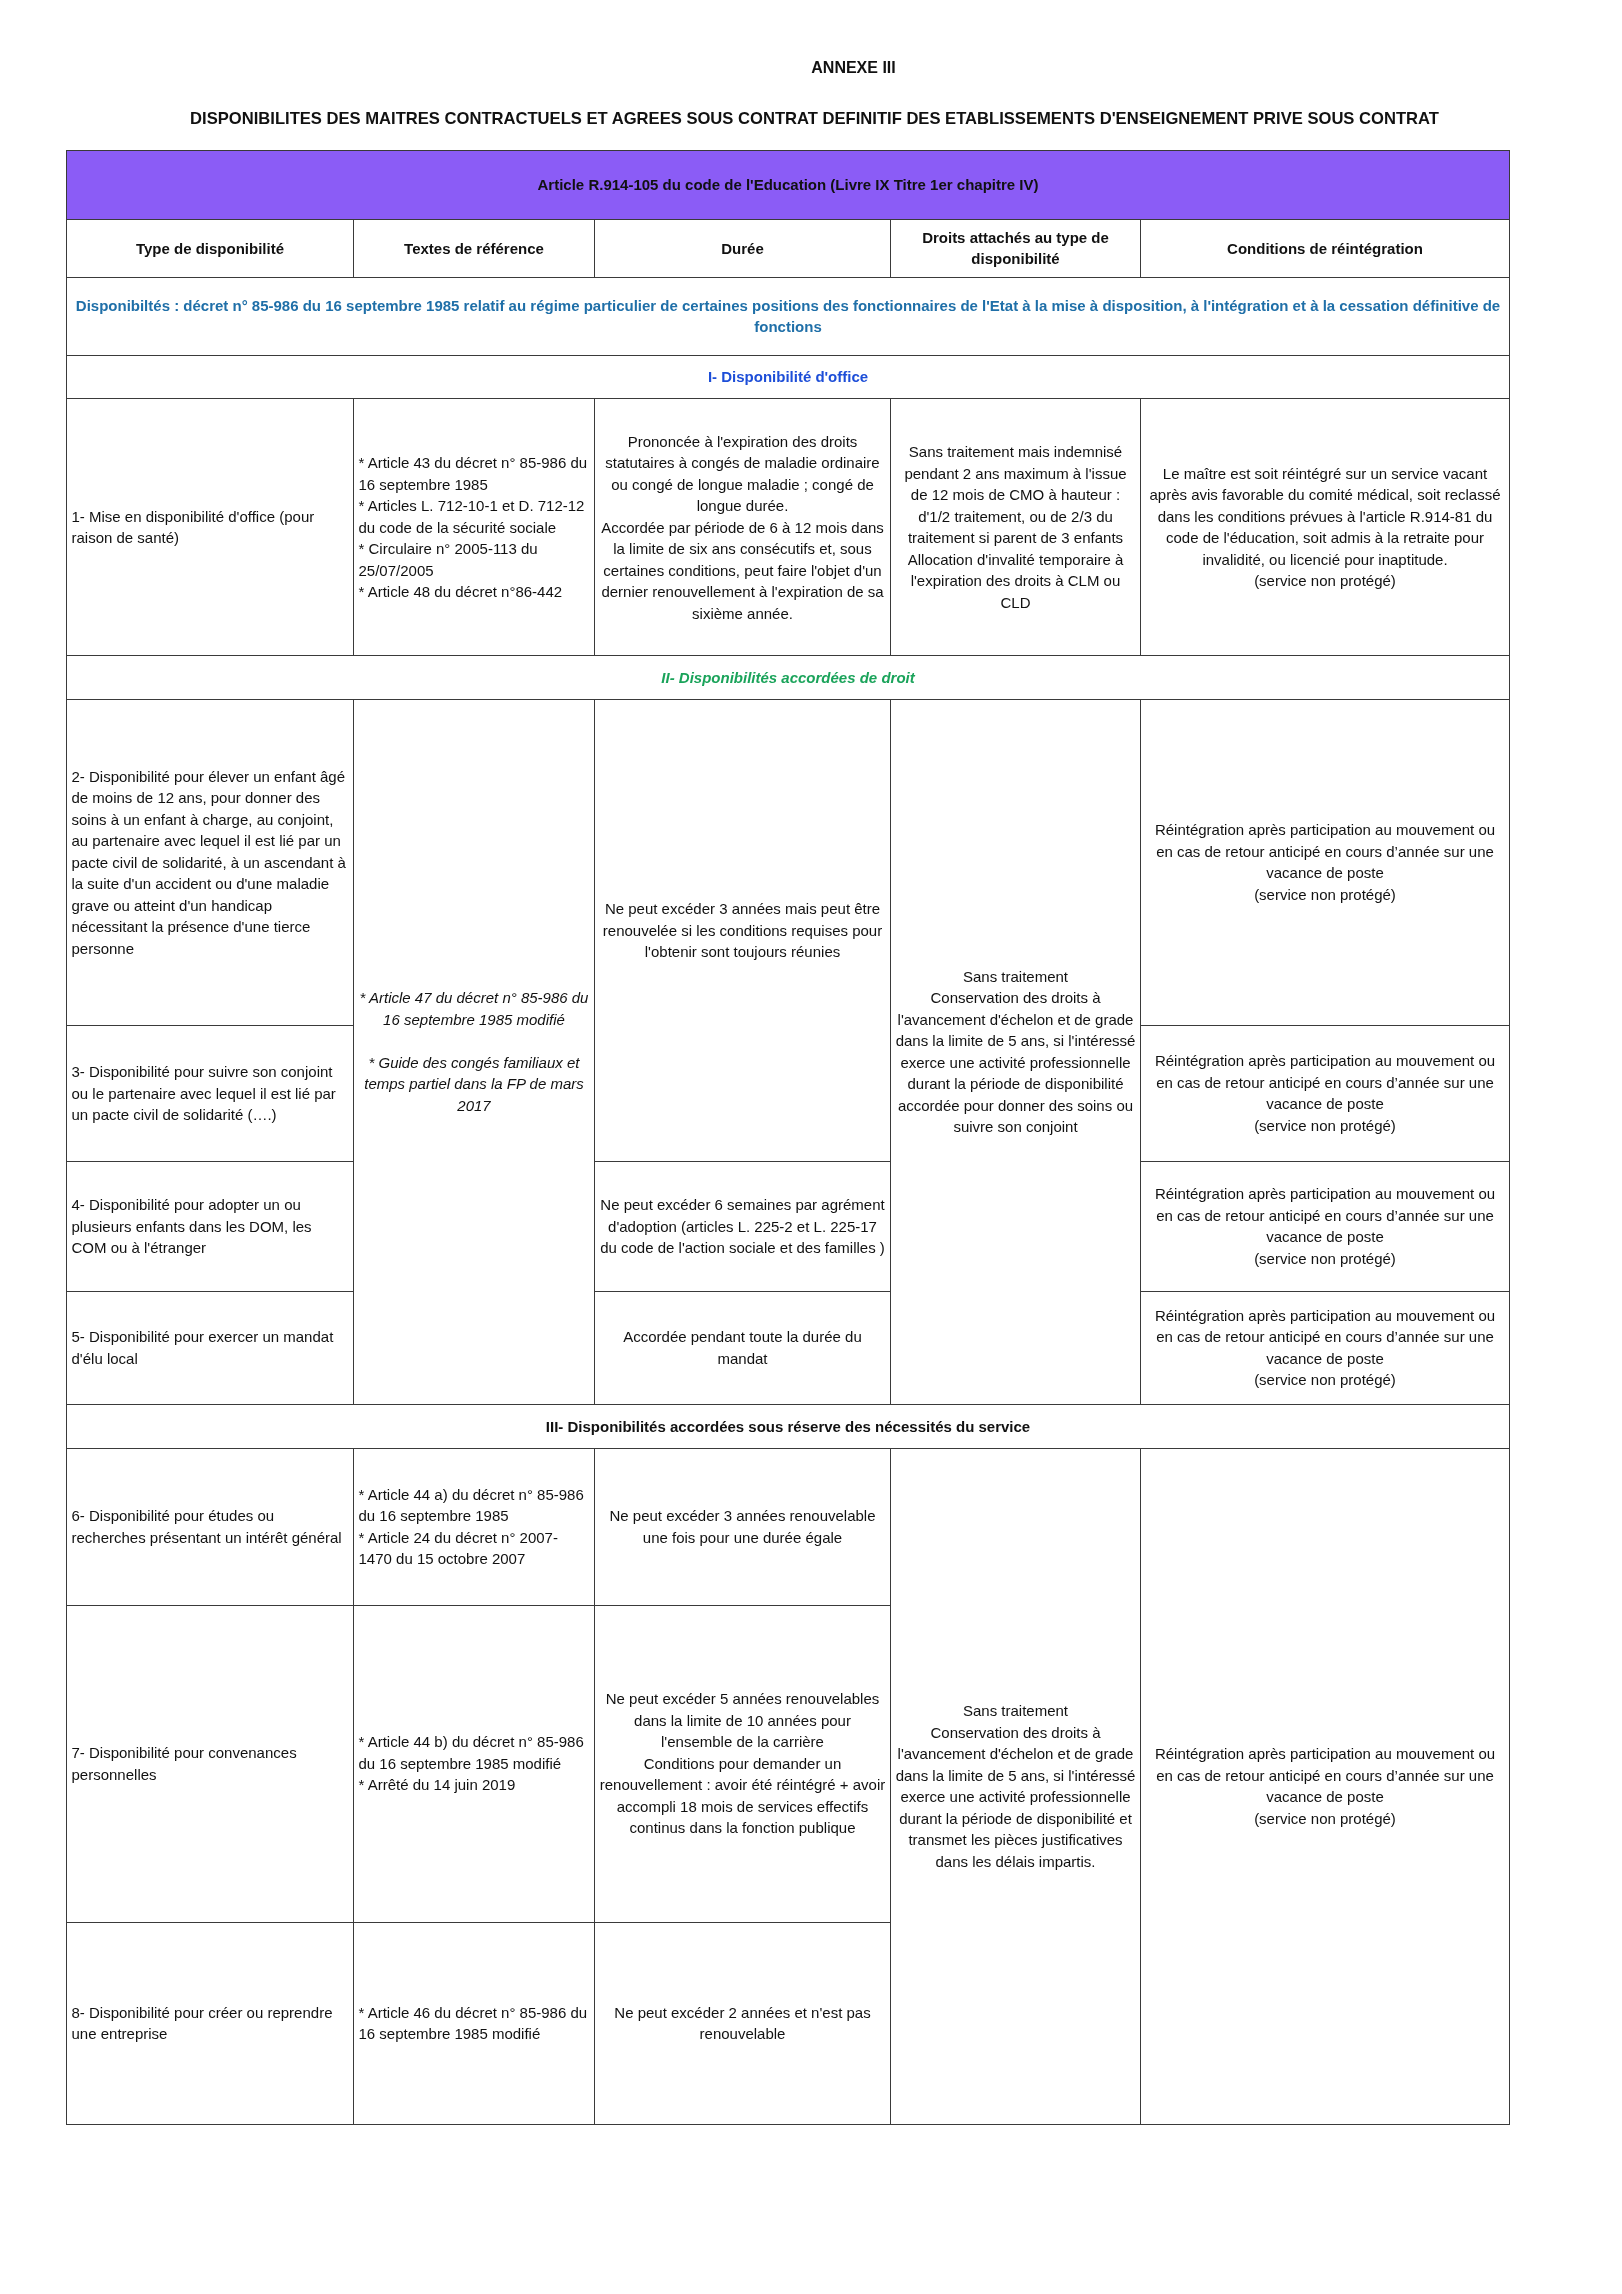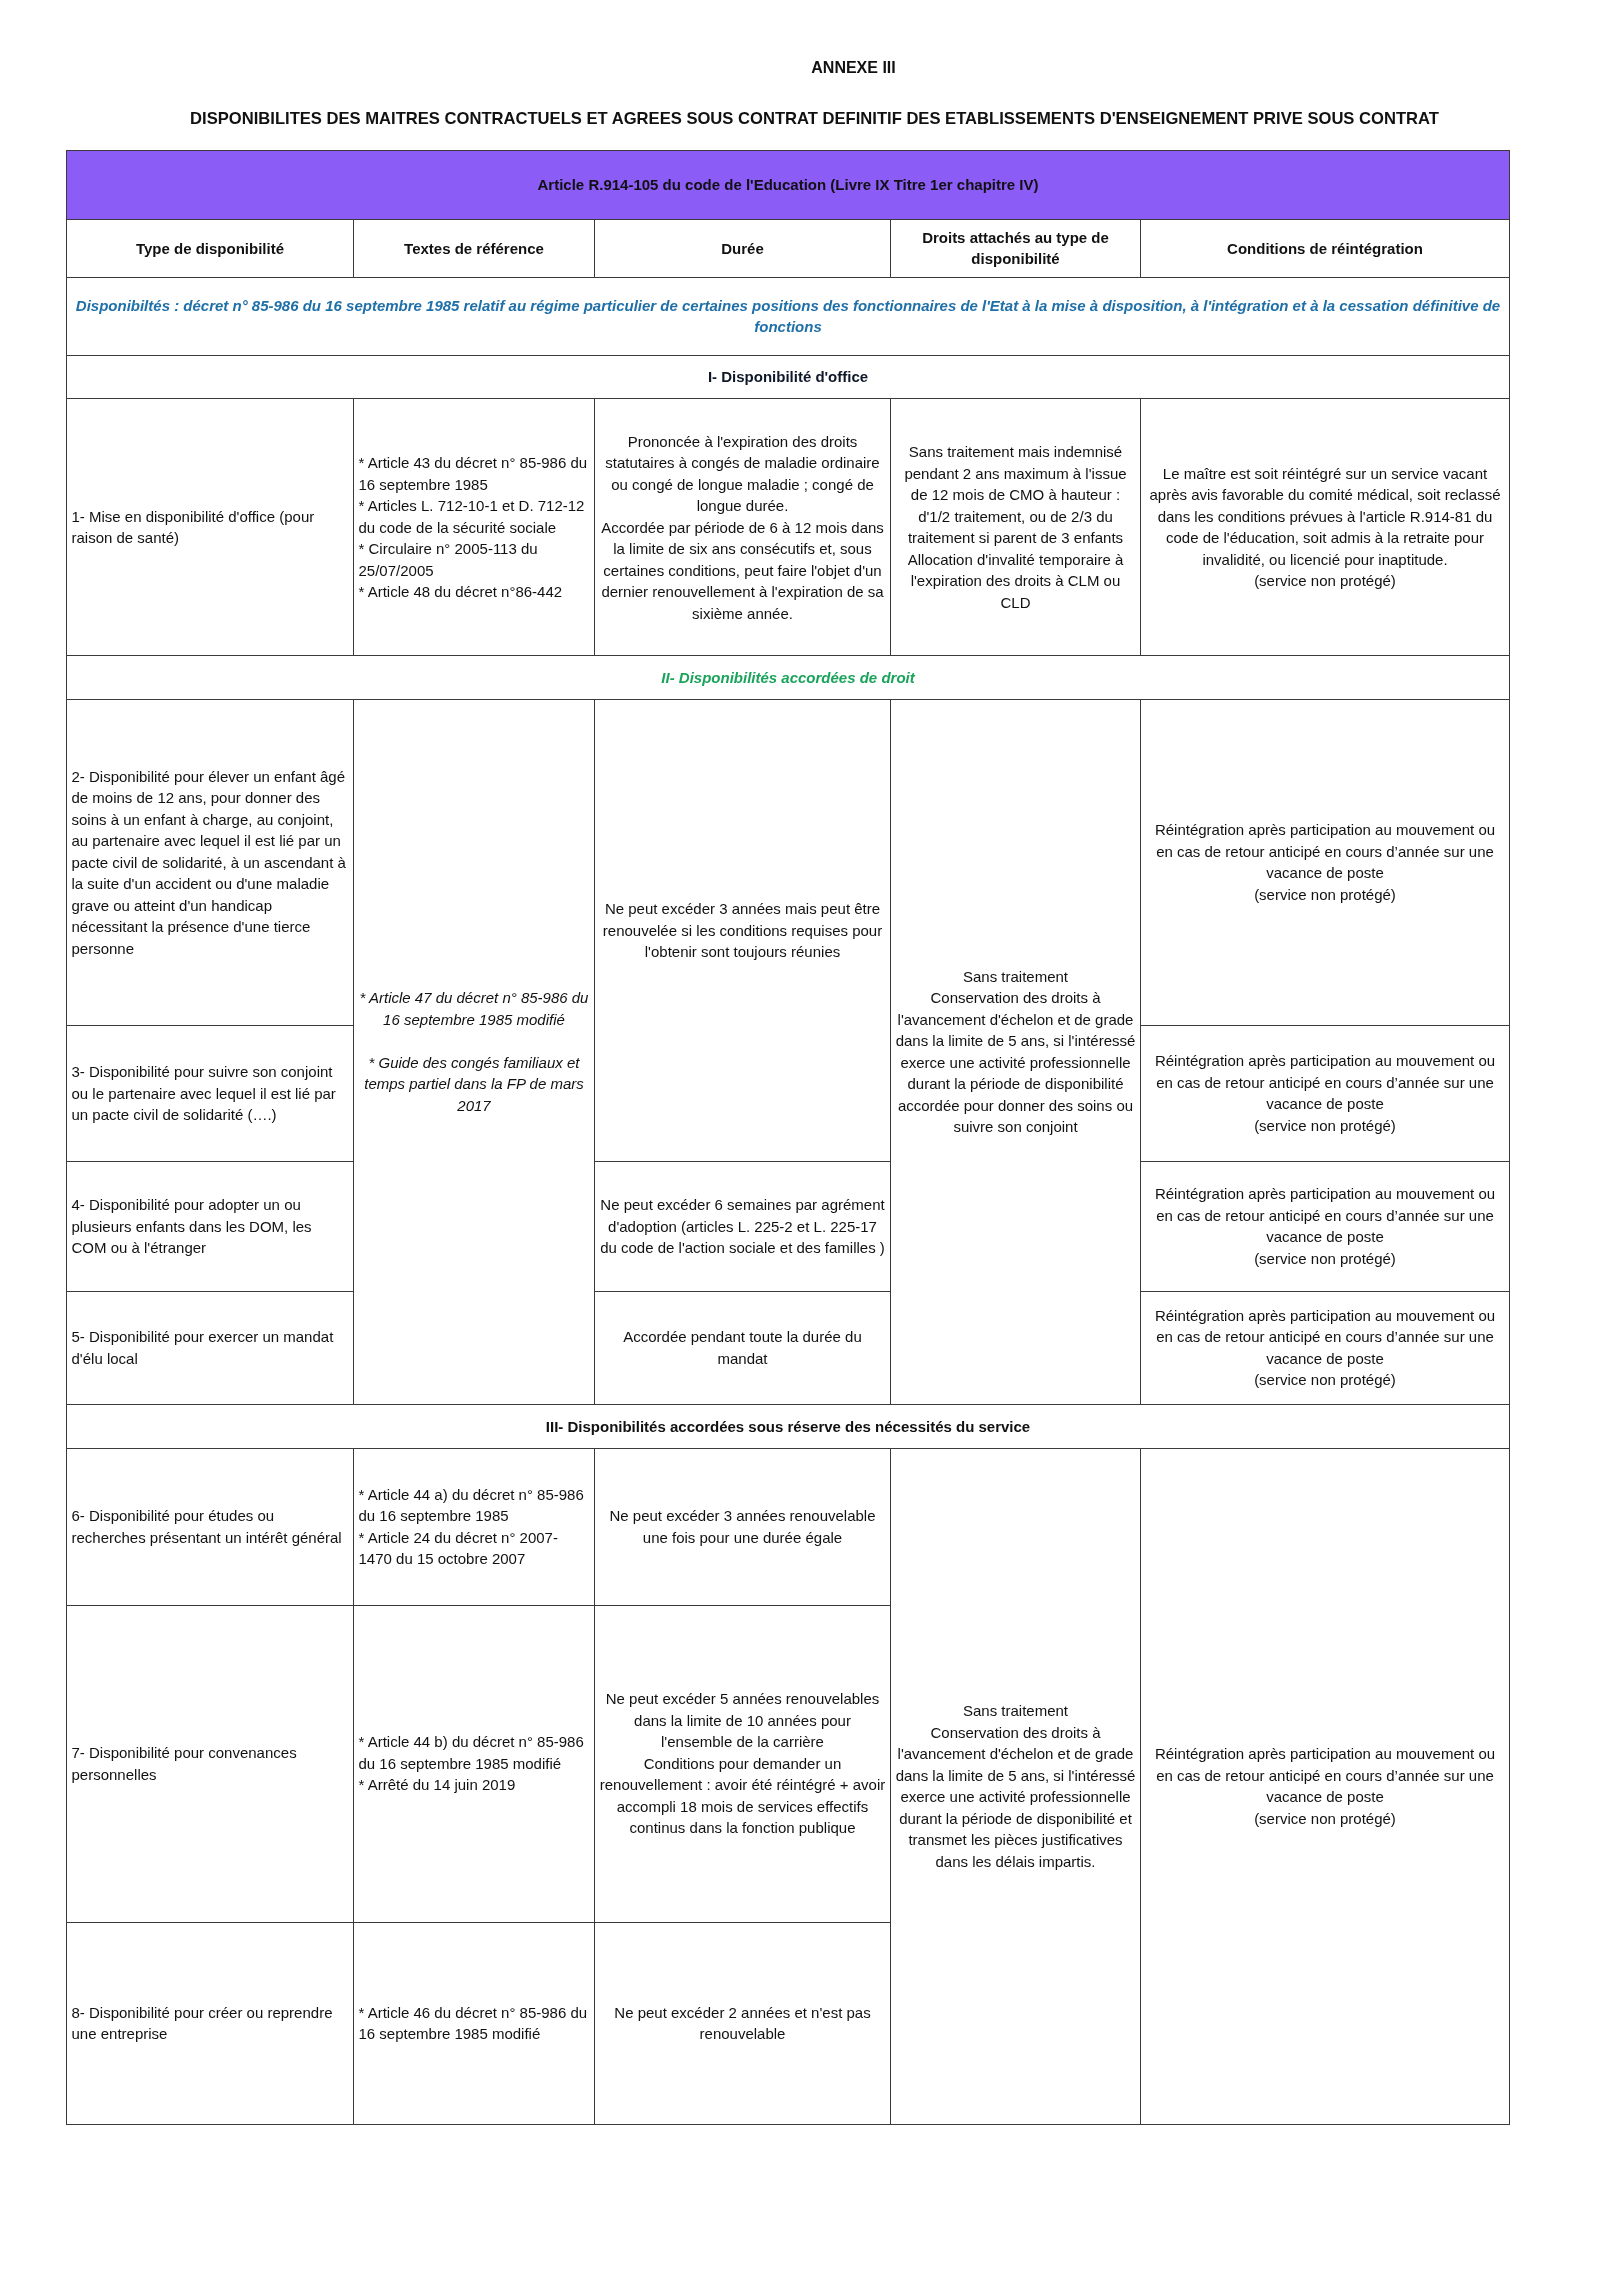--- a/index.html
+++ b/index.html
@@ -40,25 +40,25 @@
       <td colspan="5" style="background: #8b5cf6;">Article R.914-105 du code de l'Education (Livre IX Titre 1er chapitre IV)</td>
     </tr>
     <tr class="colhead">
       <td>Type de  disponibilité</td>
       <td>Textes de référence</td>
       <td>Durée</td>
       <td>Droits attachés au type de disponibilité</td>
       <td>Conditions de réintégration</td>
     </tr>
     <tr class="decree">
-      <td colspan="5" style="color: rgb(31, 111, 168); font-style: italic;">Disponibiltés :  décret n° 85-986 du 16 septembre 1985 relatif au régime particulier de certaines positions des fonctionnaires de l'Etat  à la mise à disposition, à l'intégration et à la cessation définitive de fonctions</td>
+      <td colspan="5" style="color: rgb(31, 111, 168);">Disponibiltés :  décret n° 85-986 du 16 septembre 1985 relatif au régime particulier de certaines positions des fonctionnaires de l'Etat  à la mise à disposition, à l'intégration et à la cessation définitive de fonctions</td>
     </tr>
 
     <tr class="section green">
-      <td colspan="5" style="color: #0f172a;">I- Disponibilité d'office</td>
+      <td colspan="5" style="color: #1d4ed8;">I- Disponibilité d'office</td>
     </tr>
     <tr style="height:257px">
       <td class="type">1- Mise en disponibilité d'office (pour raison de santé)</td>
       <td class="ref">
         <span class="line">* Article 43 du décret n° 85-986 du 16 septembre 1985</span>
         <span class="line">* Articles L. 712-10-1 et D. 712-12 du code de la sécurité sociale</span>
         <span class="line">* Circulaire n° 2005-113 du 25/07/2005</span>
         <span class="line">* Article 48 du décret n°86-442</span>
       </td>
       <td class="left">

